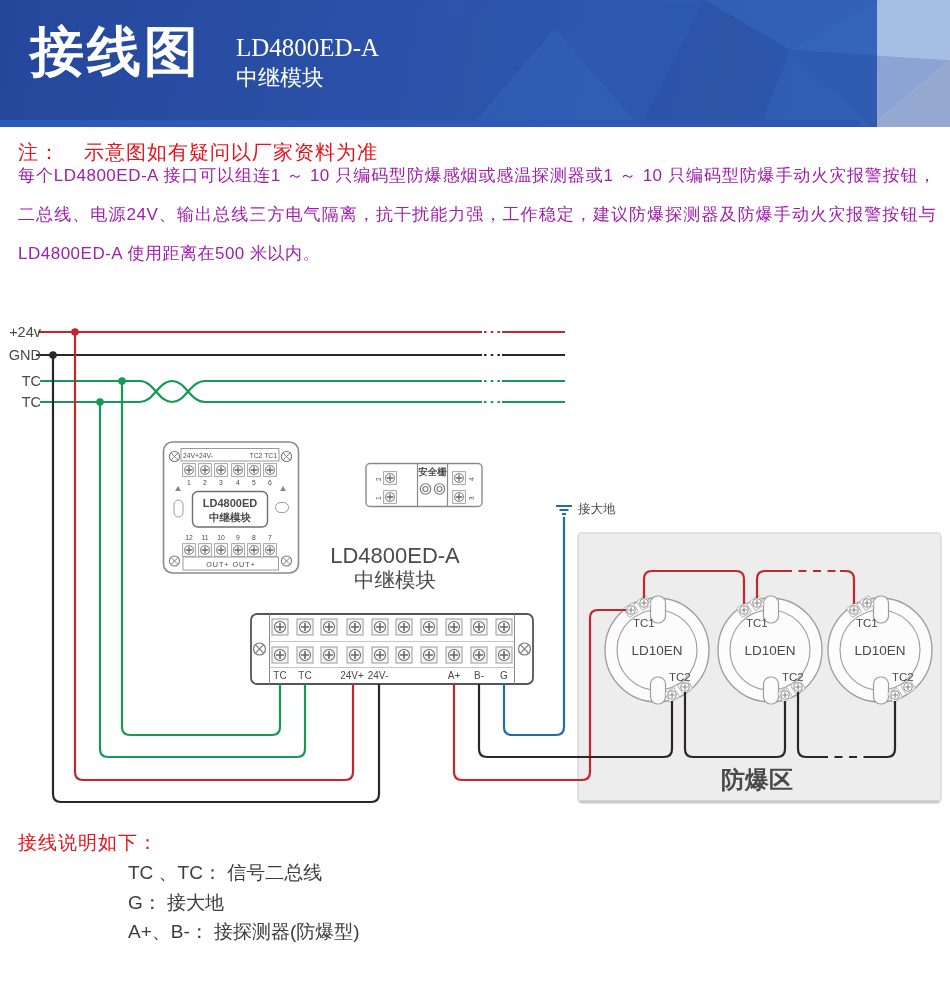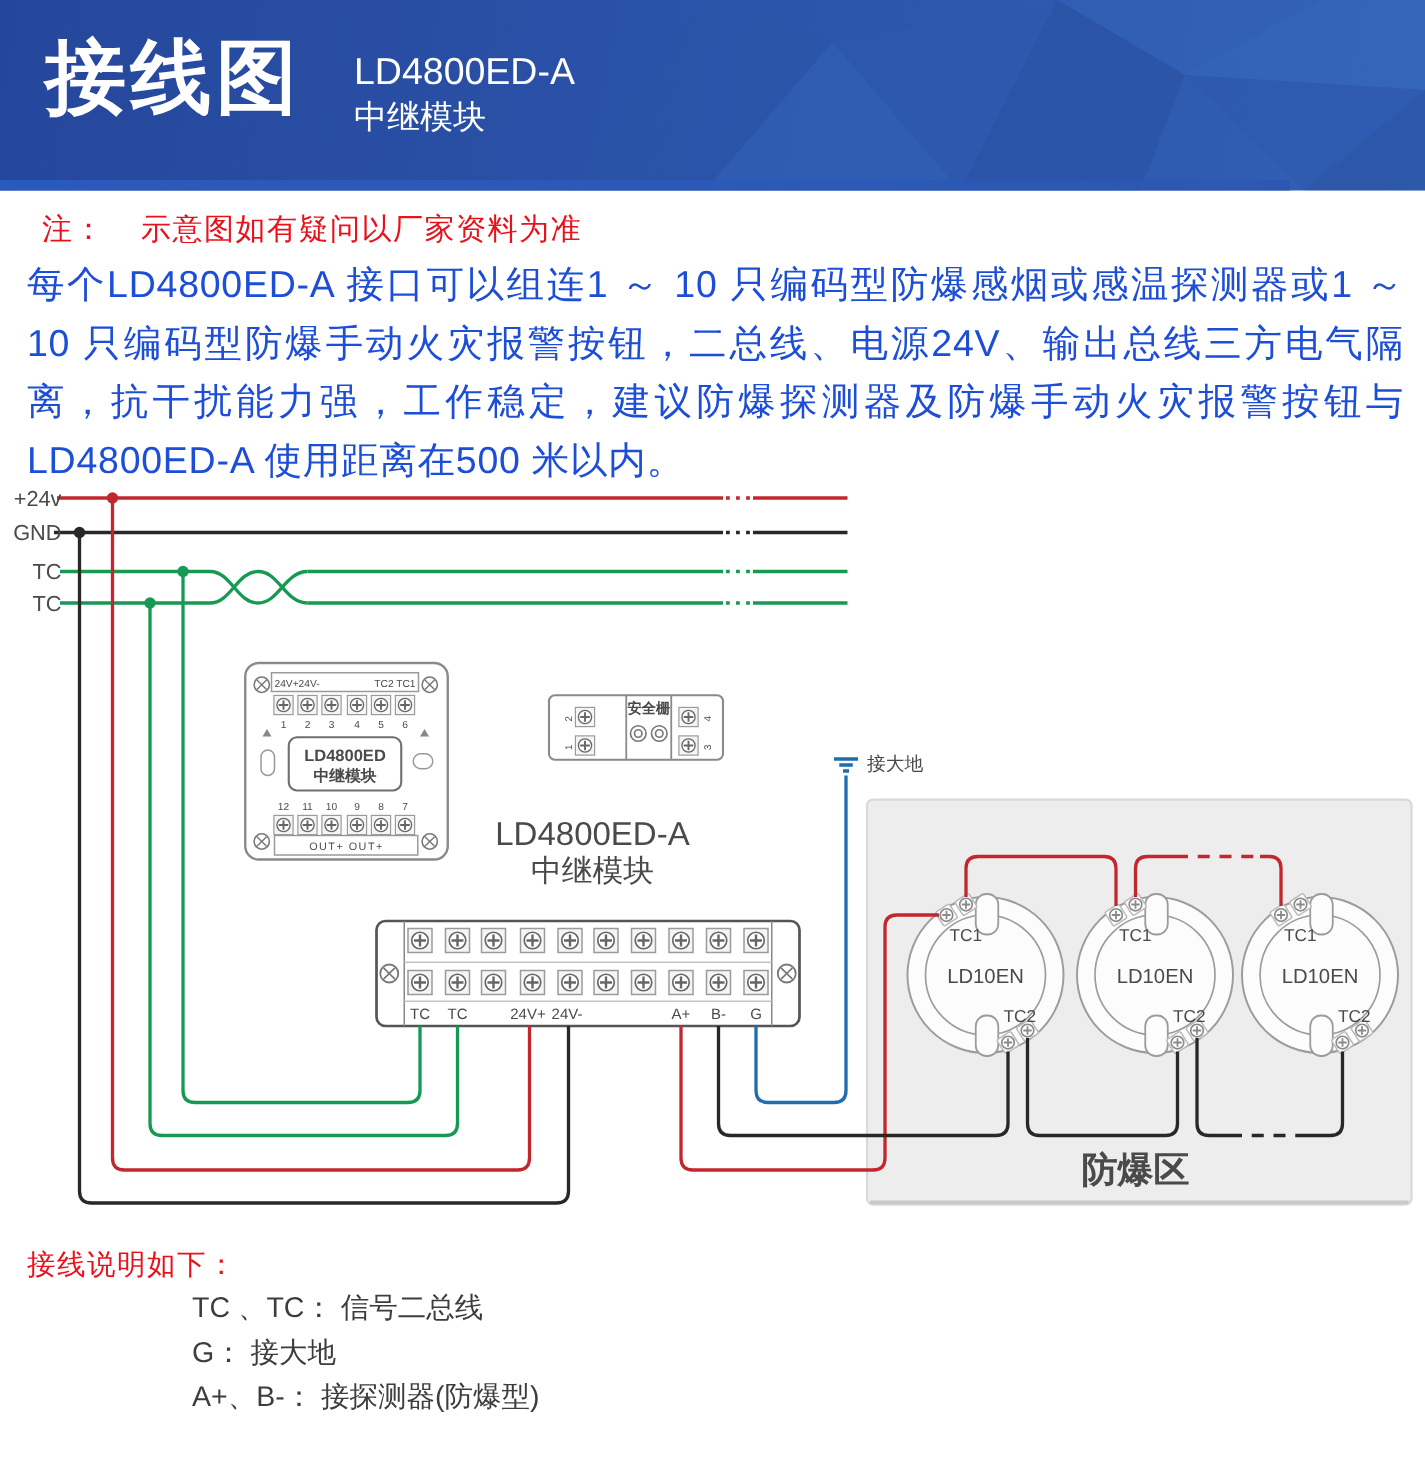--- a/index.html
+++ b/index.html
@@ -2,46 +2,47 @@
 <html><head>
 <meta charset="utf-8">
 <style>
   html,body{margin:0;padding:0;}
   body{
     width:950px;height:982px;position:relative;background:#ffffff;
     font-family:"Liberation Sans","DejaVu Sans",sans-serif;
     overflow:hidden;
   }
   .header{
-    position:absolute;left:0;top:0;width:950px;height:127px;
+    position:absolute;left:0;top:0;width:877px;height:127px;
     background:linear-gradient(100deg,#25479b 0%,#2a52a8 45%,#3160b4 100%);
+    font-family:Liberation Serif, serif;
   }
   .header svg.pattern{position:absolute;left:0;top:0;}
   .header .bottom-strip{
     position:absolute;left:0;bottom:0;height:7px;width:860px;
     background:linear-gradient(90deg,#2b5cc0,#2c57b2);opacity:.9;
   }
   .header-title{
     position:absolute;left:30px;top:22px;color:#fff;
     font-size:54px;font-weight:bold;letter-spacing:3px;line-height:60px;
   }
   .header-sub{
     position:absolute;left:236px;top:33px;color:#fff;line-height:30px;
   }
   .header-sub .model{font-size:25px;}
   .header-sub .module{font-size:22px;}
   .note-line{
-    position:absolute;left:28px;top:139px;color:#e8121c;font-size:20px;
+    position:absolute;left:18px;top:139px;color:#e8121c;font-size:20px;
     letter-spacing:1px;
     font-family:Liberation Mono, monospace;
   }
   .note-line .note-label{margin-right:24px;}
   .description{
-    position:absolute;left:18px;top:171px;width:918px;
-    color:#1d4ed8;font-size:25px;line-height:39px;letter-spacing:.5px;
+    position:absolute;left:18px;top:156px;width:918px;
+    color:#a21caf;font-size:17px;line-height:39px;letter-spacing:.5px;
     text-align:justify;
   }
   .diagram{position:absolute;left:0;top:315px;}
   .legend{position:absolute;left:18px;top:830px;}
   .legend-title{color:#e8121c;font-size:19px;letter-spacing:1px;}
   .legend-items{position:absolute;left:110px;top:28px;width:500px;}
   .legend-item{color:#3d3d3d;font-size:19px;line-height:29.5px;white-space:nowrap;}
   svg text{font-family:"Liberation Sans","DejaVu Sans",sans-serif;fill:#4a4a4a;}
 </style>
 </head>

